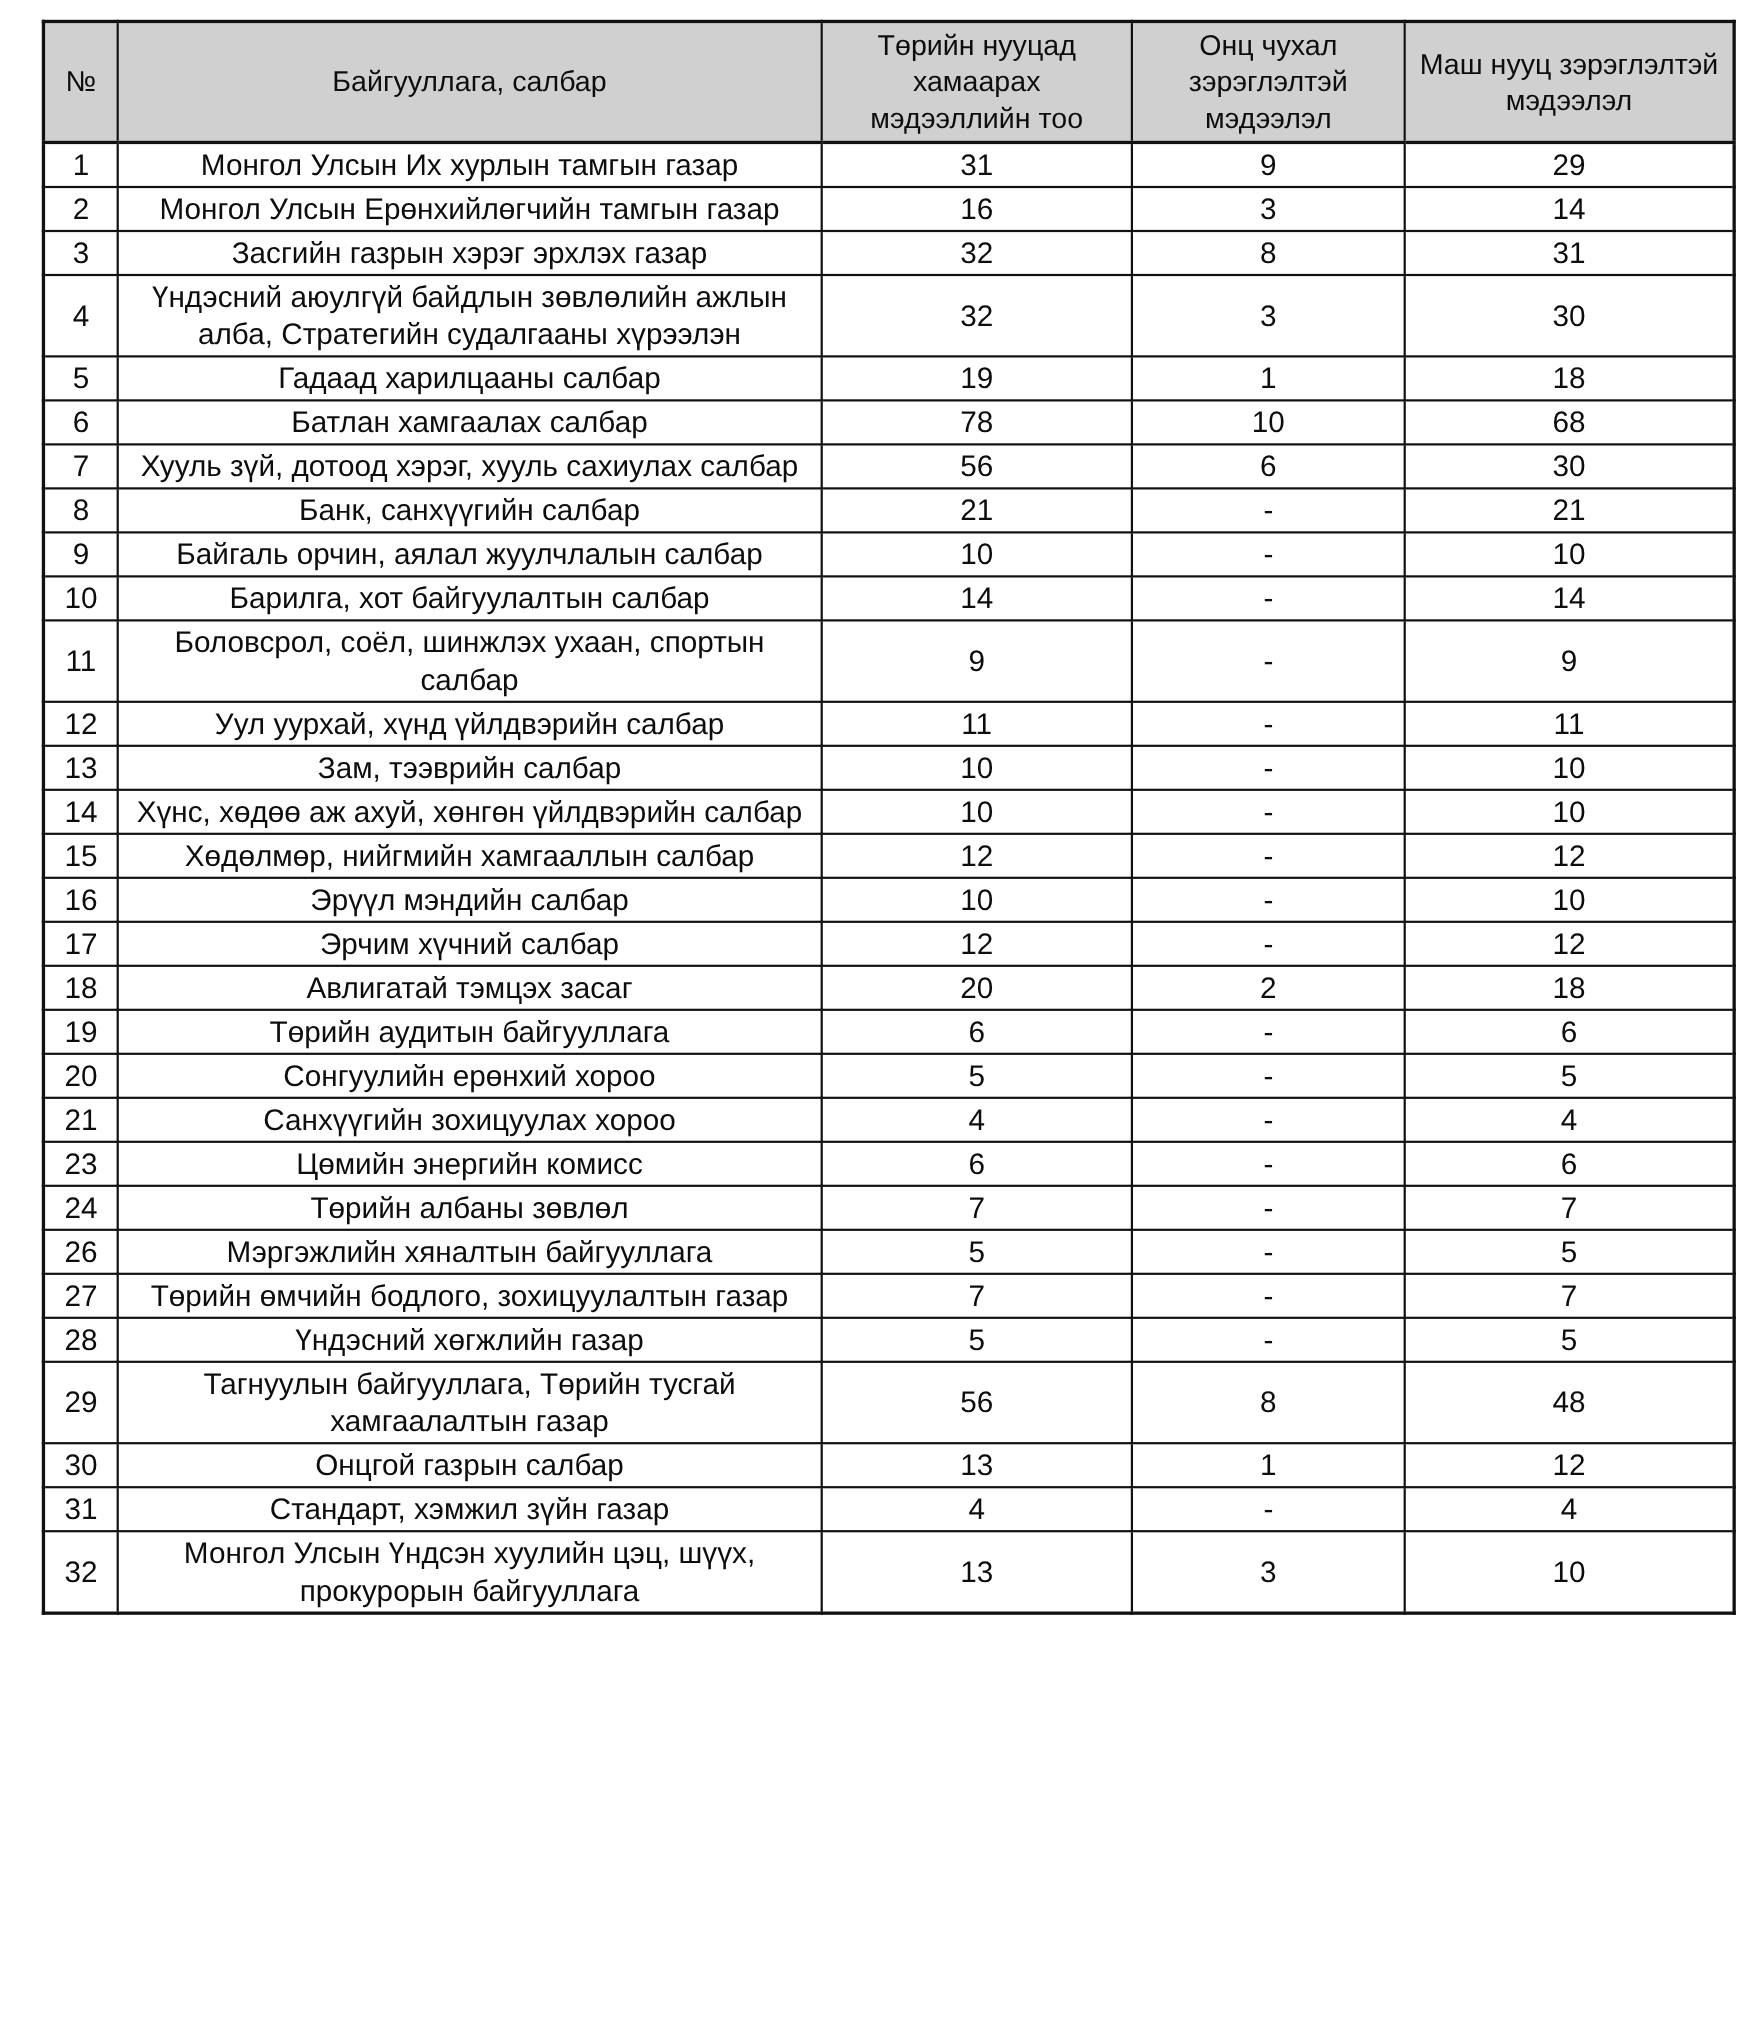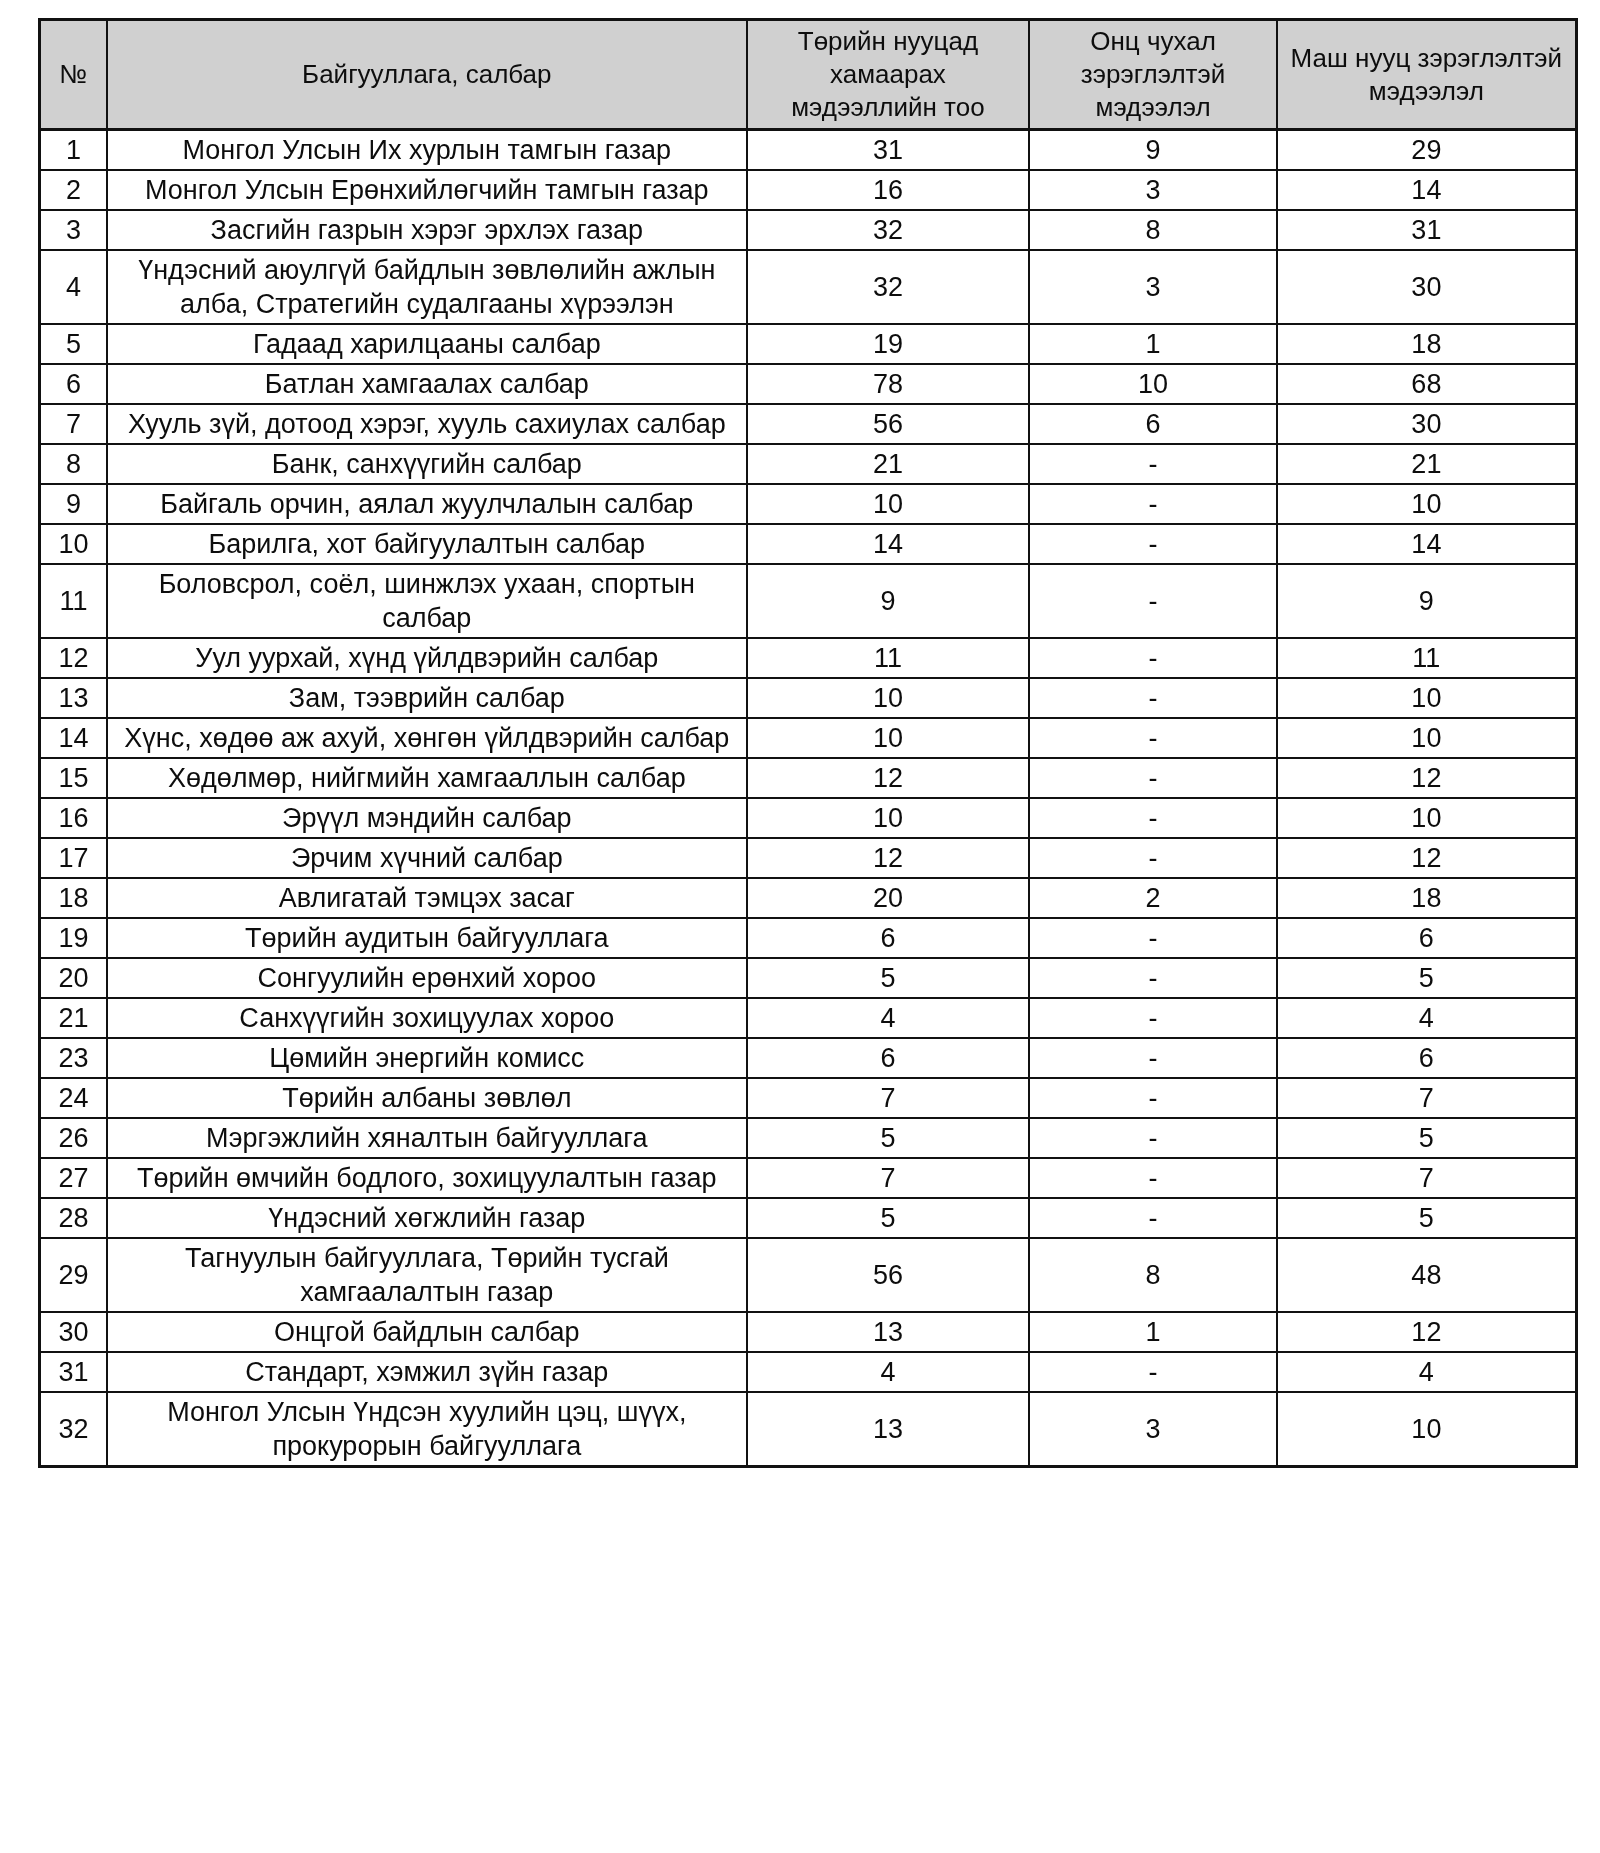--- a/index.html
+++ b/index.html
@@ -292,21 +292,21 @@
         </tr>
         <tr>
           <td class="col-no">29</td>
           <td class="col-org">Тагнуулын байгууллага, Төрийн тусгай хамгаалалтын газар</td>
           <td class="col-num">56</td>
           <td class="col-num">8</td>
           <td class="col-num">48</td>
         </tr>
         <tr>
           <td class="col-no">30</td>
-          <td class="col-org">Онцгой байдлын салбар</td>
+          <td class="col-org">Онцгой газрын салбар</td>
           <td class="col-num">13</td>
           <td class="col-num">1</td>
           <td class="col-num">12</td>
         </tr>
         <tr>
           <td class="col-no">31</td>
           <td class="col-org">Стандарт, хэмжил зүйн газар</td>
           <td class="col-num">4</td>
           <td class="col-num">-</td>
           <td class="col-num">4</td>

